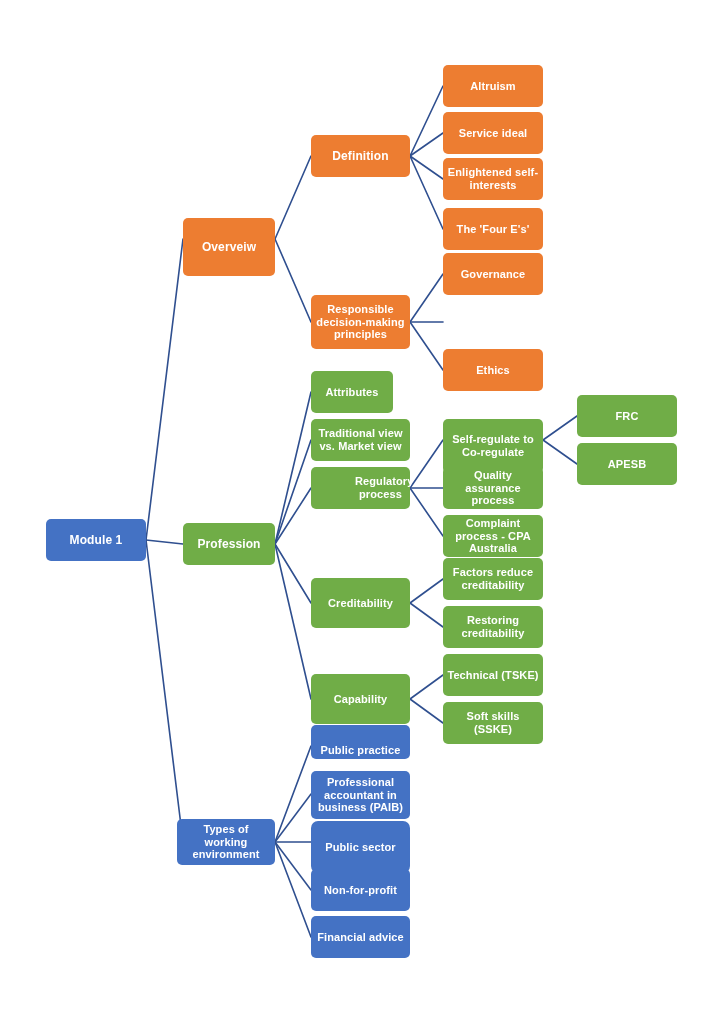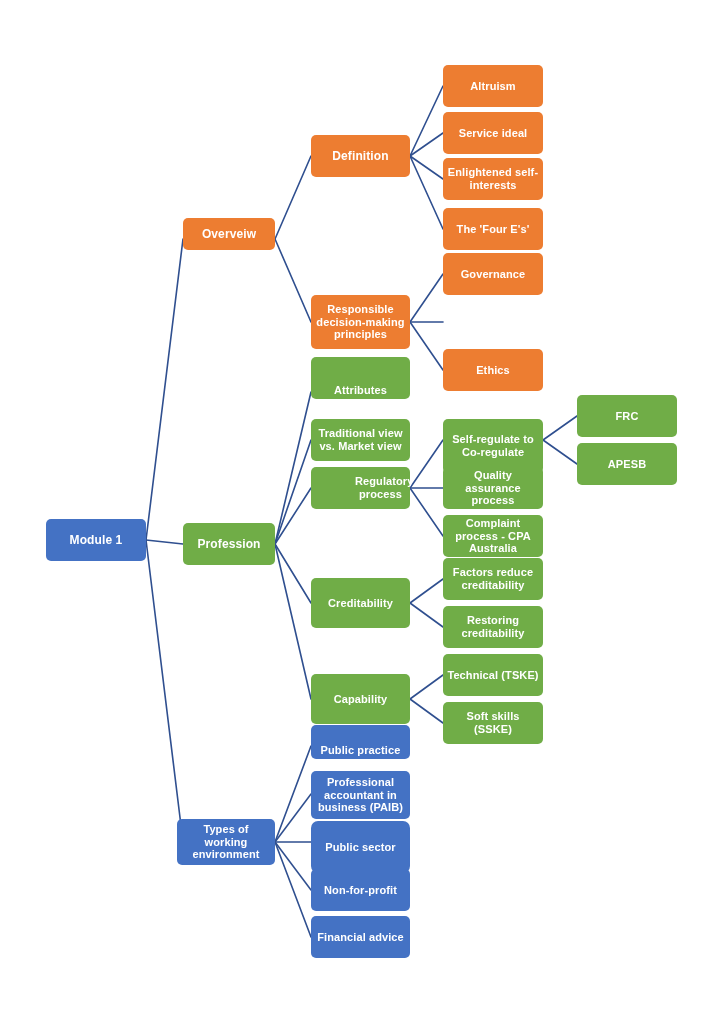--- a/index.html
+++ b/index.html
@@ -81,21 +81,21 @@
       <line x1="275" y1="842" x2="311" y2="842"></line>
       <line x1="275" y1="842" x2="311" y2="890"></line>
       <line x1="275" y1="842" x2="311" y2="937"></line>
     </g>
   </svg>
 
   <div class="node blue" style="left:46px;top:519px;width:100px;height:42px;font-size:12px;">
     <span>Module 1</span>
   </div>
 
-  <div class="node orange" style="left:183px;top:218px;width:92px;height:32px;font-size:12px;text-align:center;">
+  <div class="node orange" style="left:183px;top:218px;width:92px;height:58px;font-size:12px;text-align:center;">
     <span>Overveiw</span>
   </div>
 
   <div class="node orange" style="left:311px;top:135px;width:99px;height:42px;font-size:12px;">
     <span>Definition</span>
   </div>
 
   <div class="node orange" style="left:311px;top:295px;width:99px;height:54px;">
     <span>Responsible decision-making principles</span>
   </div>
@@ -117,21 +117,21 @@
     <span>Governance</span>
   </div>
   <div class="node orange" style="left:443px;top:349px;width:100px;height:42px;">
     <span>Ethics</span>
   </div>
 
   <div class="node green" style="left:183px;top:523px;width:92px;height:42px;font-size:12px;">
     <span>Profession</span>
   </div>
 
-  <div class="node green" style="left:311px;top:357px;width:99px;height:42px;align-items:flex-end;">
+  <div class="node green" style="left:311px;top:371px;width:82px;height:42px;">
     <span>Attributes</span>
   </div>
   <div class="node green" style="left:311px;top:419px;width:99px;height:42px;">
     <span>Traditional view vs. Market view</span>
   </div>
   <div class="node green" style="left:311px;top:467px;width:99px;height:42px;padding-left:44px;">
     <span>Regulatory process</span>
   </div>
   <div class="node green" style="left:311px;top:578px;width:99px;height:50px;">
     <span>Creditability</span>

